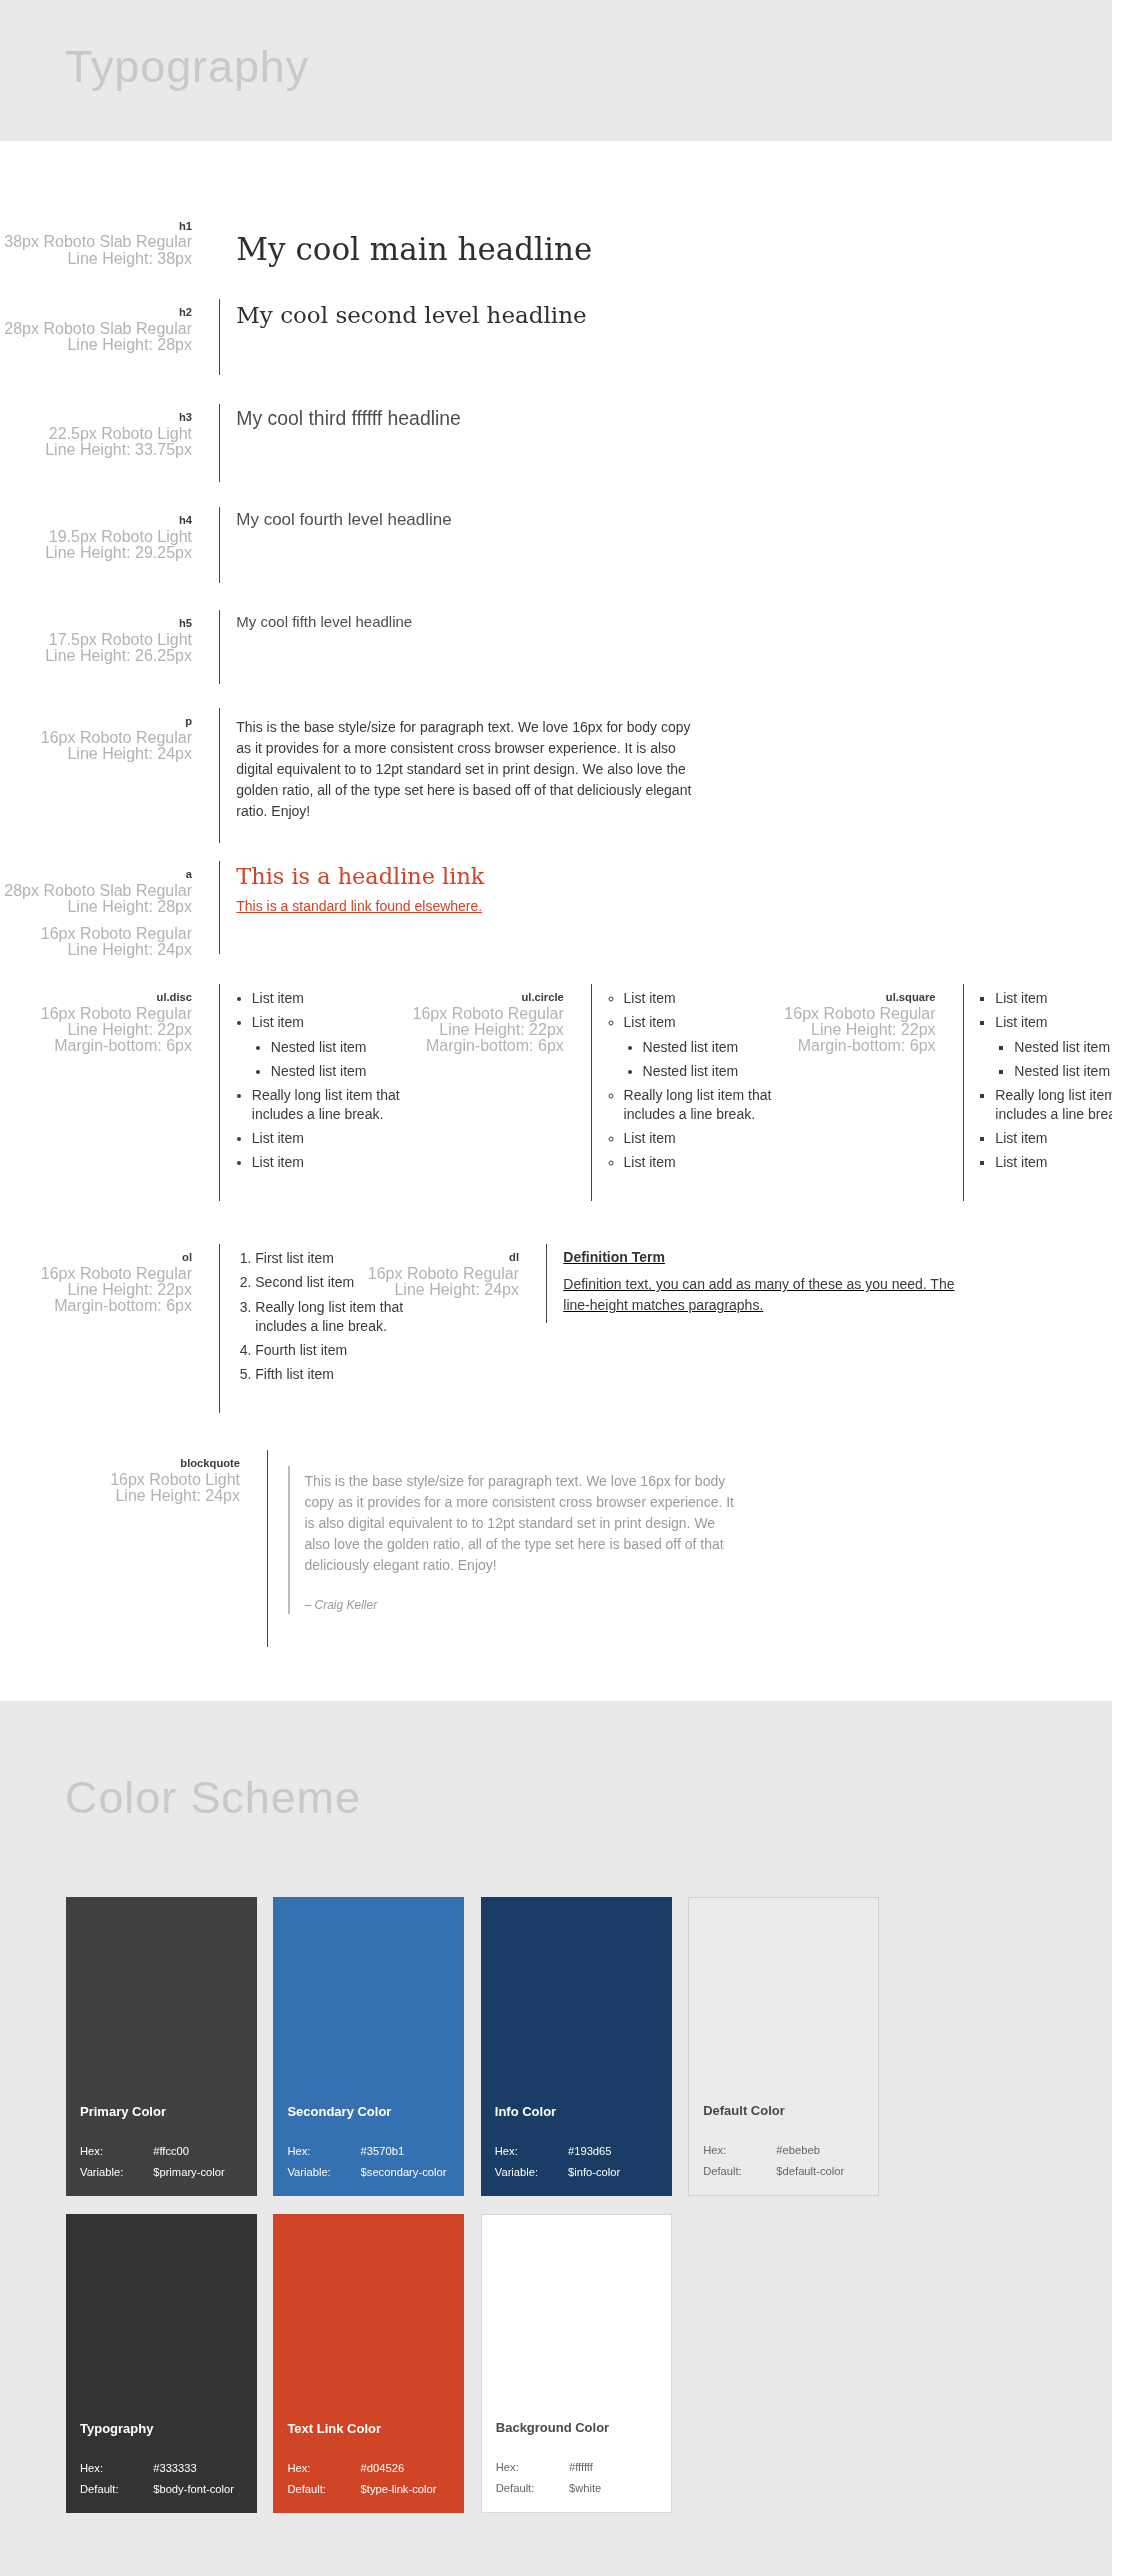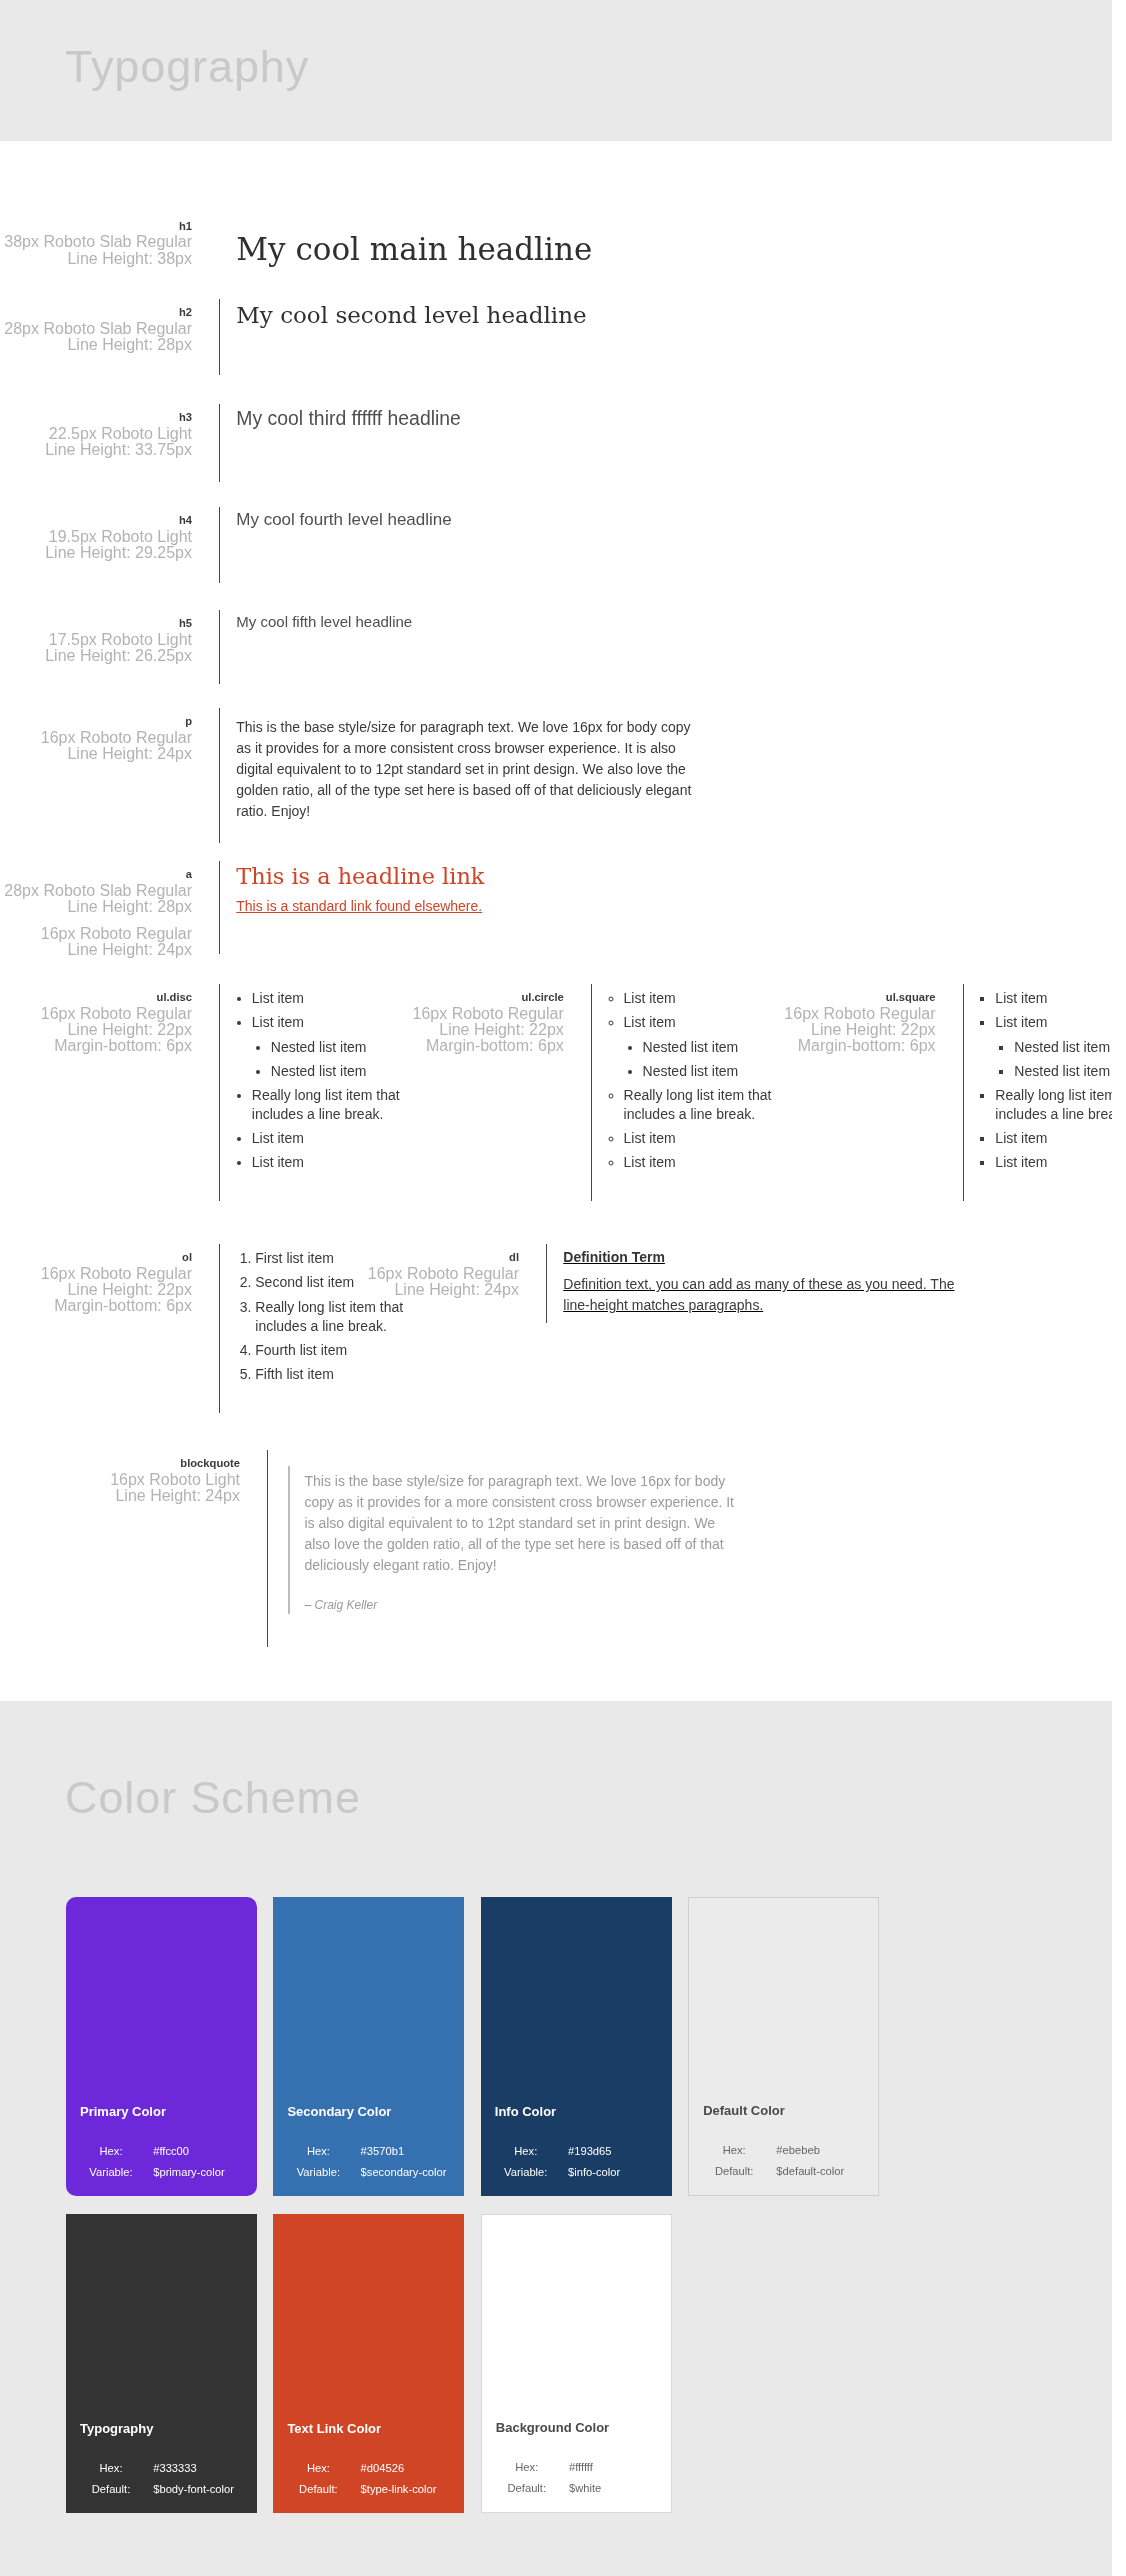--- a/index.html
+++ b/index.html
@@ -62,24 +62,24 @@
   .bq-cite{font-size:12px;line-height:17.3px;color:#9b9b9b;font-style:italic;margin-top:21px;}
 
   
   .card-row{position:absolute;left:66px;display:flex;gap:16.4px;}
   #card-row-1{top:1897px;}
   #card-row-2{top:2214px;}
   .card{width:191px;height:299px;position:relative;box-sizing:border-box;}
   .card-foot{position:absolute;left:0;right:0;bottom:0;padding:0 14px 12px 14px;}
   .card-title{font-size:13px;font-weight:700;line-height:17.3px;margin-bottom:21px;}
   .meta-row{display:flex;font-size:11.2px;line-height:21.6px;}
-  .meta-label{width:62px;text-align:center;flex:0 0 auto;}
+  .meta-label{width:62px;text-align:left;flex:0 0 auto;}
   .meta-value{margin-left:11.2px;}
 
-  .c-primary{background:#6d28d9;color:#ffffff;border-radius:10px;}
+  .c-primary{background:#404040;color:#ffffff;}
   .c-secondary{background:#3570b1;color:#ffffff;}
   .c-info{background:#193d65;color:#ffffff;}
   .c-default{background:#ebebeb;border:0.9px solid #cfcfcf;color:#4a4a4a;}
   .c-default .meta-row{color:#666666;}
   .c-typography{background:#333333;color:#ffffff;}
   .c-textlink{background:#d04526;color:#ffffff;}
   .c-background{background:#ffffff;border:0.9px solid #d9d9d9;color:#4a4a4a;}
   .c-background .meta-row{color:#666666;}
 </style>
 </head>

